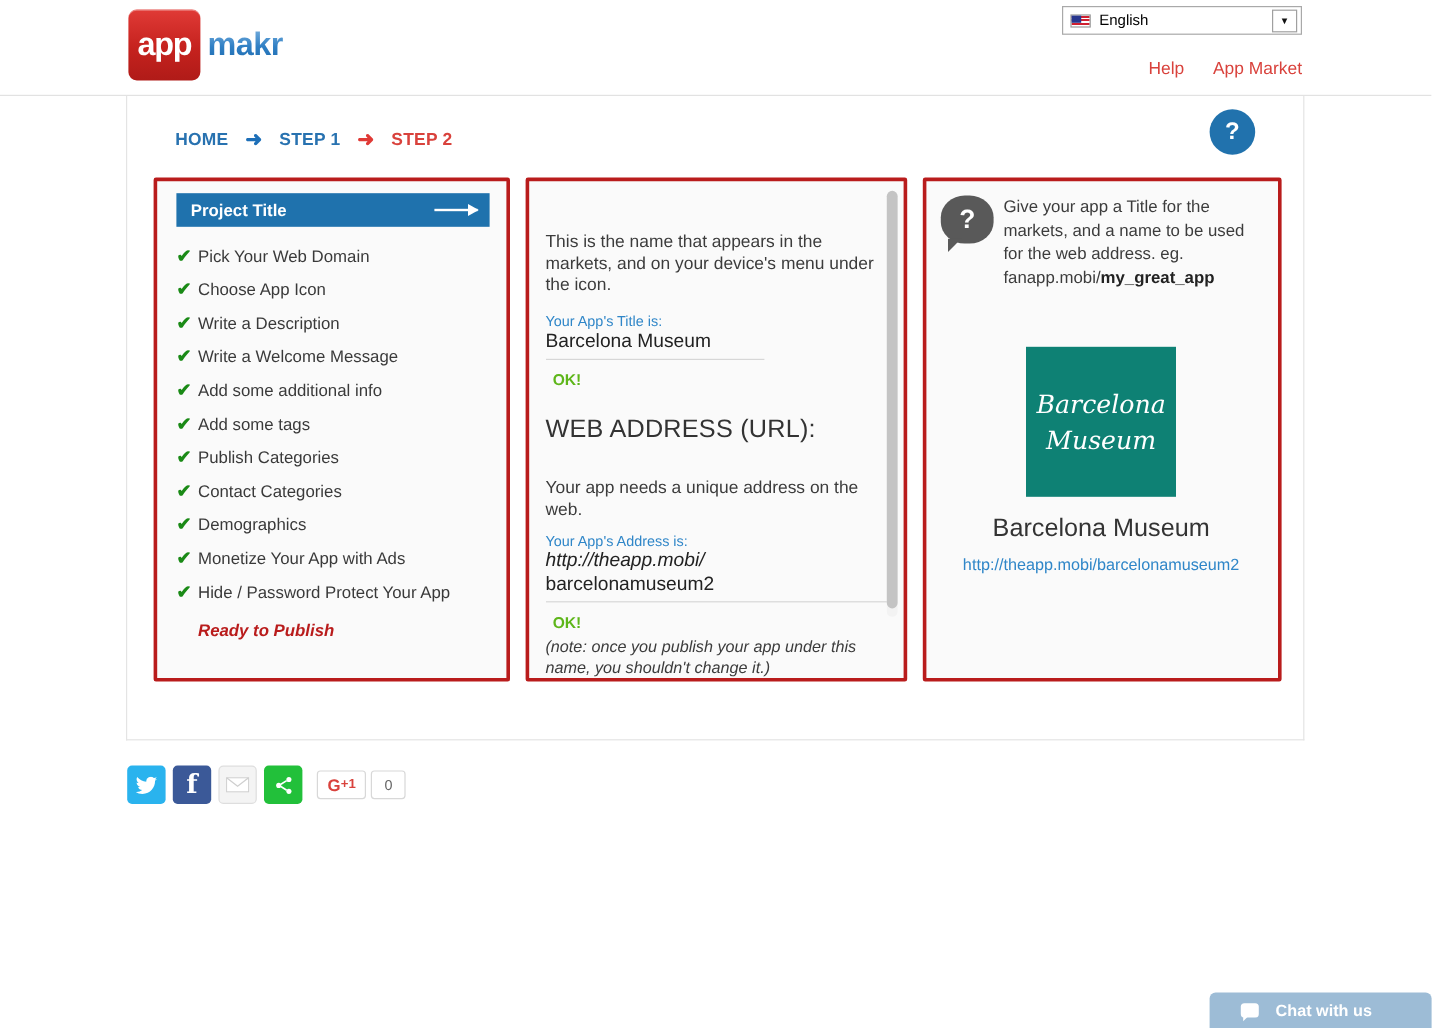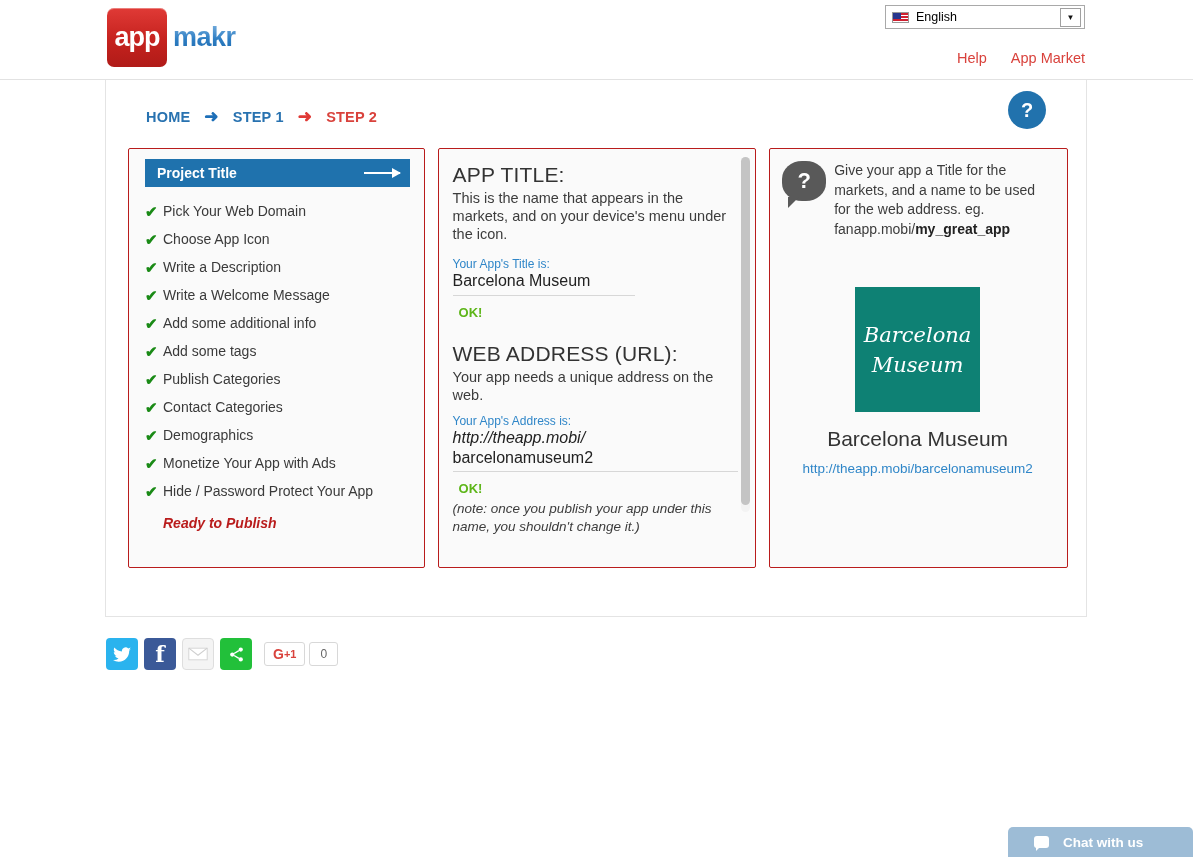--- a/index.html
+++ b/index.html
@@ -102,21 +102,21 @@
   }
 
   
   .panels {
     position: absolute; left: 22px; top: 68px;
     width: 940px; height: 420px;
     display: flex; gap: 13px;
   }
   .panel {
     background: #fafafa;
-    border: 1px solid #b91c1c;
+    border: 3px solid #b91c1c;
     border-radius: 2px;
     position: relative;
   }
 
   
   .panel-steps { width: 300px; padding: 10px 0 0 0; }
   .step-active {
     margin: 0 14px 0 16px;
     height: 28px; background: #1f72ad;
     display: flex; align-items: center; padding: 0 10px 0 12px;
@@ -145,21 +145,21 @@
     margin: 10px 0 0 34px; font-size: 14px;
     color: #b91c1c; font-style: italic; font-weight: bold;
   }
 
   
   .panel-form { width: 322px; padding: 14px 16px 0 14px; overflow: hidden; }
   .form-h {
     font-size: 21px; color: #333; font-weight: normal;
     margin: 0 0 2px 0; letter-spacing: .2px;
   }
-  .form-sub { font-size: 14.5px; color: #3c3c3c; line-height: 18px; margin-bottom: 14px; }
+  .form-sub { font-size: 14.5px; color: #3c3c3c; line-height: 18px; margin-bottom: 14px; margin-top: 28px; }
   .field-label { font-size: 12px; color: #2f86c8; margin-bottom: 1px; }
   .field-val {
     font-size: 16px; color: #222;
     border-bottom: 1px solid #d7d7d7;
     padding-bottom: 5px; width: 182px;
   }
   .ok { color: #5eb61a; font-size: 13px; font-weight: bold; margin: 9px 0 0 6px; }
   .url-prefix { font-size: 16px; font-style: italic; color: #222; }
   .url-val {
     font-size: 16px; color: #222; border-bottom: 1px solid #d7d7d7;
@@ -365,21 +365,20 @@
           <div class="step-item">
             <span class="check">✔</span>
             <span>Hide / Password Protect Your App</span>
           </div>
         </div>
       <div class="step-ready">Ready to Publish</div>
     </div>
 
     <div class="panel panel-form">
 
-      <div class="form-h">APP TITLE:</div>
       <div class="form-sub">This is the name that appears in the markets, and on your device's menu under the icon.</div>
 
       <div class="field-label">Your App's Title is:</div>
       <div class="field-val">Barcelona Museum</div>
       <div class="ok">OK!</div>
 
       <div class="form-h" style="margin-top:22px">WEB ADDRESS (URL):</div>
       <div class="form-sub" style="margin-bottom:10px">Your app needs a unique address on the web.</div>
 
       <div class="field-label">Your App's Address is:</div>

